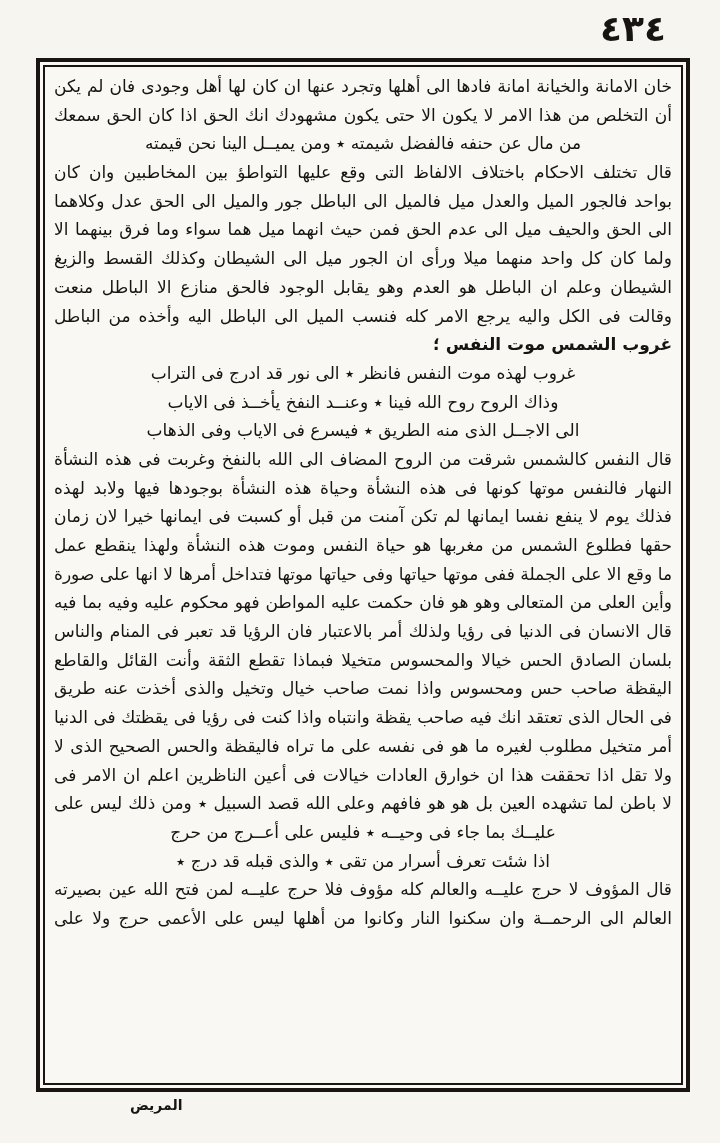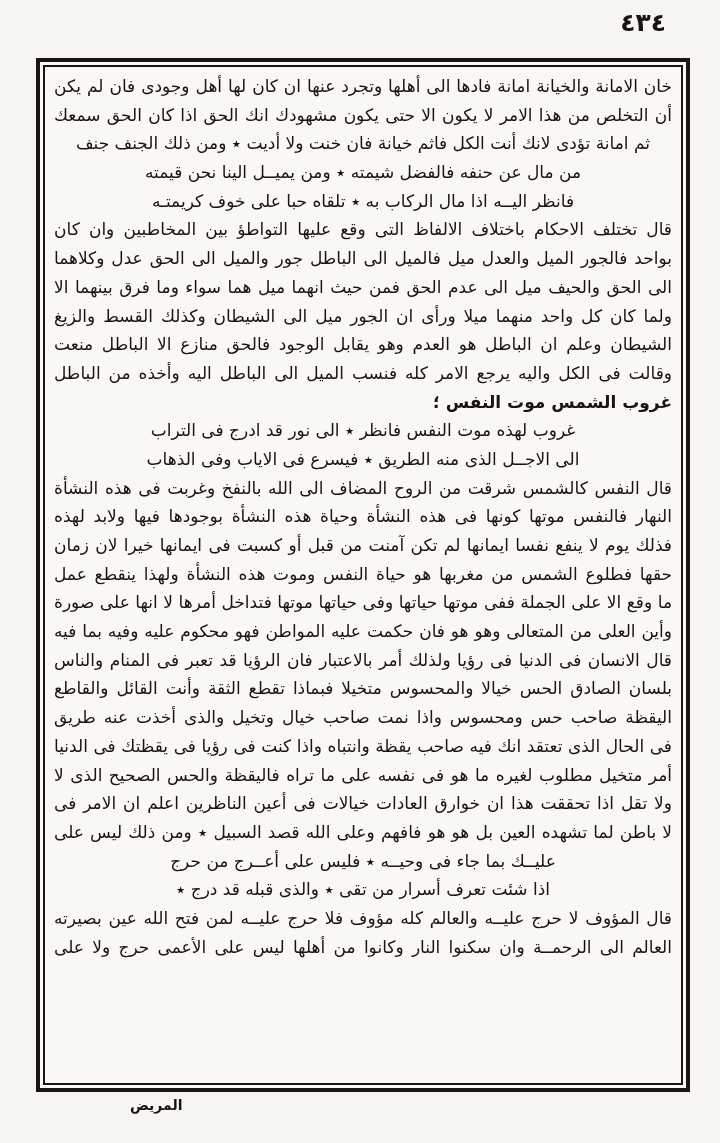--- a/index.html
+++ b/index.html
@@ -6,21 +6,21 @@
   body{
     position:relative;
     width:720px;height:1143px;
     background:#f7f5f0;
     font-family:"DejaVu Sans", sans-serif;
     color:#181412;
     overflow:hidden;
   }
   .page-number{
     position:absolute;top:8px;right:54px;
-    font-size:25px;font-weight:bold;
+    font-size:36px;font-weight:bold;
     direction:rtl;
     letter-spacing:1px;
   }
   .frame-outer{
     position:absolute;left:36px;top:58px;
     width:654px;height:1034px;
     border:4px solid #1a1512;
     box-sizing:border-box;
     background:#faf8f3;
   }
@@ -61,37 +61,36 @@
 <body>
 
 <div class="page-number">٤٣٤</div>
 
 <div class="frame-outer">
   <div class="frame-inner">
     <div class="text-body" id="text-body">
         <div class="paragraph">
           <div class="line justify">خان الامانة والخيانة امانة فادها الى أهلها وتجرد عنها ان كان لها أهل وجودى فان لم يكن لها أهل فاهى أمانة واعلم</div>
           <div class="line justify">أن التخلص من هذا الامر لا يكون الا حتى يكون مشهودك انك الحق اذا كان الحق سمعك وبصرك وقواك فما</div>
-          <div class="line center">ثم امانة تؤدى لانك أنت الكل فاثم خيانة فان خنت ولا أديت ٭ ومن ذلك الجنف جنف</div>
         </div>
         <div class="verse">
           <div class="line center">من مال عن حنفه فالفضل شيمته ٭ ومن يميــل الينا نحن قيمته</div>
-          <div class="line center">فانظر اليــه اذا مال الركاب به ٭ تلقاه حبا على خوف كريمتـه</div>
         </div>
         <div class="paragraph">
           <div class="line justify">قال تختلف الاحكام باختلاف الالفاظ التى وقع عليها التواطؤ بين المخاطبين وان كان المعنى واحدا فالمصرف ليس</div>
           <div class="line justify">بواحد فالجور الميل والعدل ميل فالميل الى الباطل جور والميل الى الحق عدل وكلاهما ميل وكذلك الدين الحنيفى ميل</div>
           <div class="line justify">الى الحق والحيف ميل الى عدم الحق فمن حيث انهما ميل هما سواء وما فرق بينهما الا الطريق ولذلك ذكر الله نجدين</div>
           <div class="line justify">ولما كان كل واحد منهما ميلا ورأى ان الجور ميل الى الشيطان وكذلك القسط والزيغ والجنف وكل ميــل الى</div>
           <div class="line justify">الشيطان وعلم ان الباطل هو العدم وهو يقابل الوجود فالحق منازع الا الباطل منعت الغيرة تقرير ذلك فحكمت</div>
           <div class="line justify">وقالت فى الكل واليه يرجع الامر كله فنسب الميل الى الباطل اليه وأخذه من الباطل فصار حقا ٭ ومن ذلك فى</div>
           <div class="line right">غروب الشمس موت النفس ؛</div>
         </div>
         <div class="verse">
           <div class="line center">غروب لهذه موت النفس فانظر ٭ الى نور قد ادرج فى التراب</div>
+          <div class="line center">وذاك الروح روح الله فينا ٭ وعنــد النفخ يأخــذ فى الاياب</div>
           <div class="line center">الى الاجــل الذى منه الطريق ٭ فيسرع فى الاياب وفى الذهاب</div>
         </div>
         <div class="paragraph">
           <div class="line justify">قال النفس كالشمس شرقت من الروح المضاف الى الله بالنفخ وغربت فى هذه النشأة فاظلم الجو فقيل جاء الليل وادبر</div>
           <div class="line justify">النهار فالنفس موتها كونها فى هذه النشأة وحياة هذه النشأة بوجودها فيها ولابد لهذه الشمس أن تطلع من مغربها</div>
           <div class="line justify">فذلك يوم لا ينفع نفسا ايمانها لم تكن آمنت من قبل أو كسبت فى ايمانها خيرا لان زمان التكليف ذهب وانقضى فى</div>
           <div class="line justify">حقها فطلوع الشمس من مغربها هو حياة النفس وموت هذه النشأة ولهذا ينقطع عمل الانسان بالموت لان الخطاب</div>
           <div class="line justify">ما وقع الا على الجملة ففى موتها حياتها وفى حياتها موتها فتداخل أمرها لا انها على صورة موجدها أين الكبير من المتكبر</div>
           <div class="line justify">وأين العلى من المتعالى وهو هو فان حكمت عليه المواطن فهو محكوم عليه وفيه بما فيه ٭ ومن ذلك زينة الدنيا رؤيا</div>
         </div>

